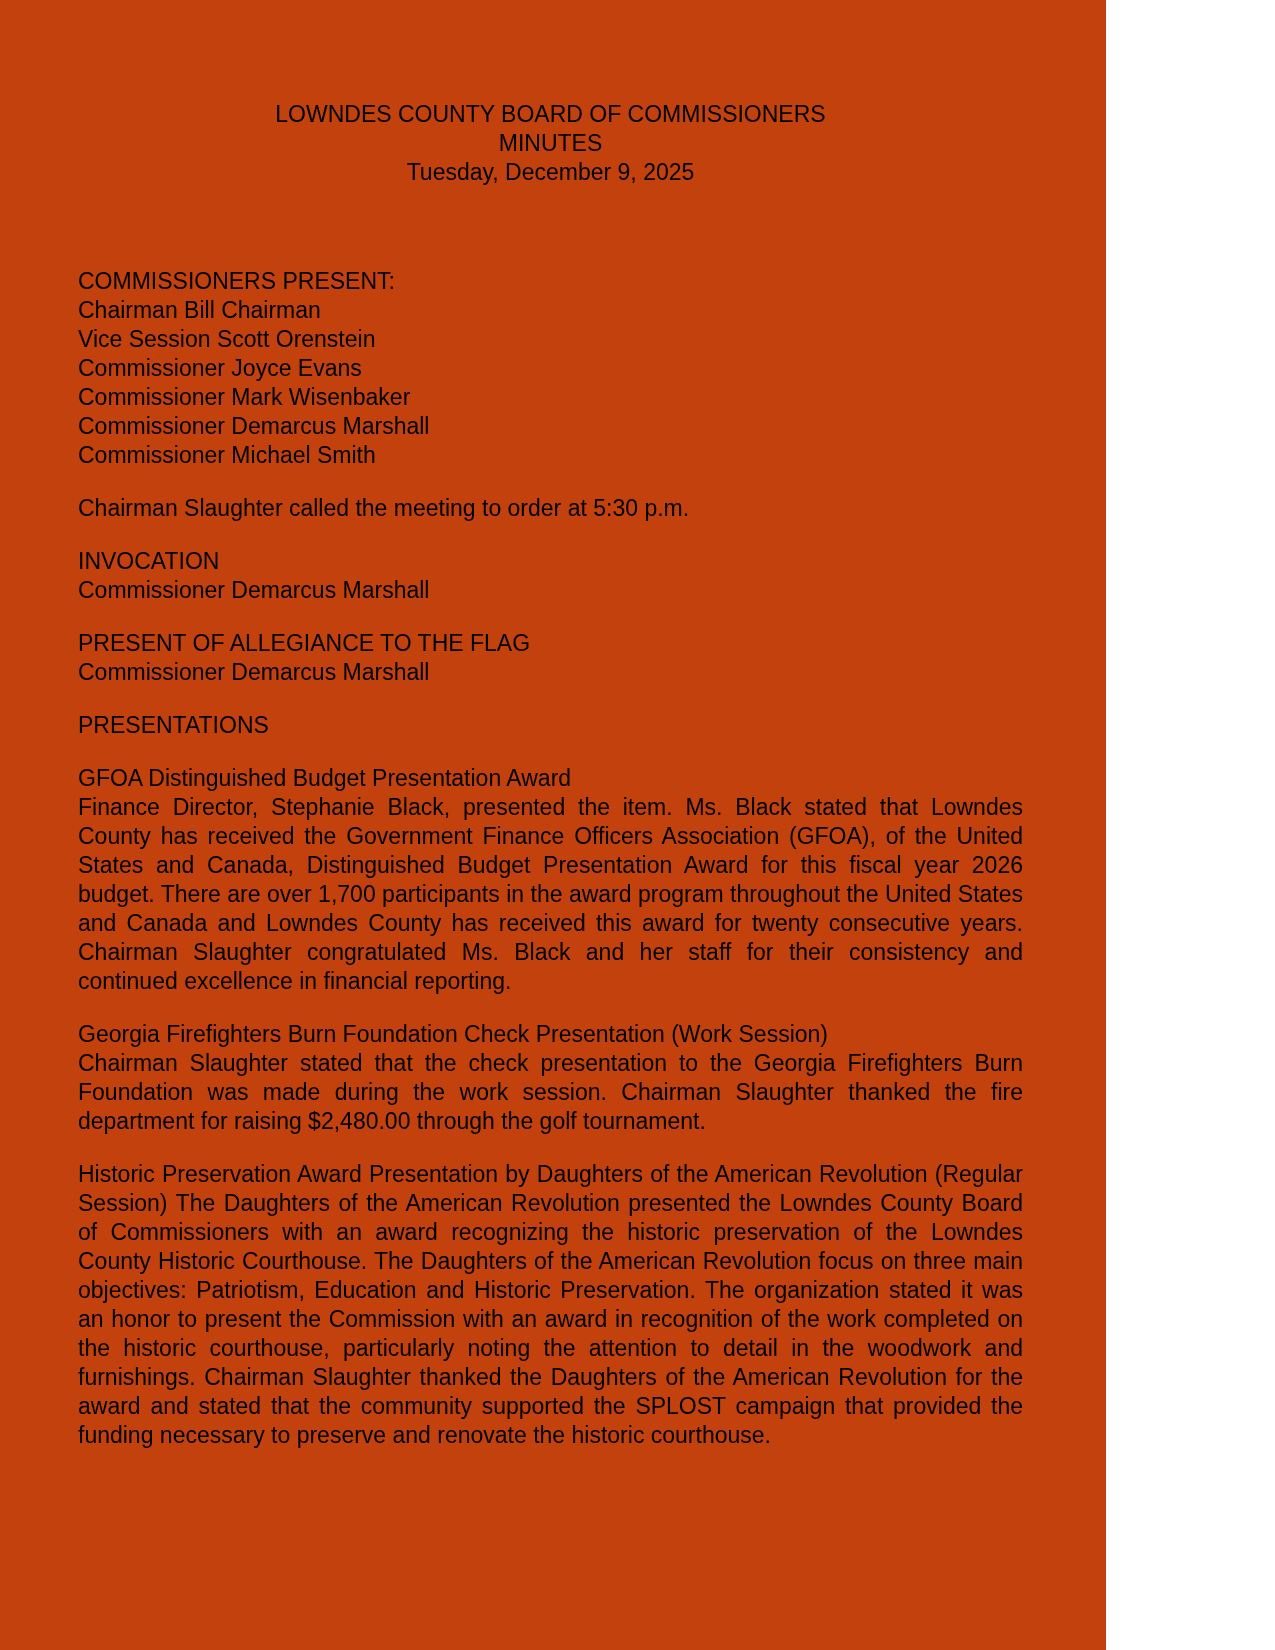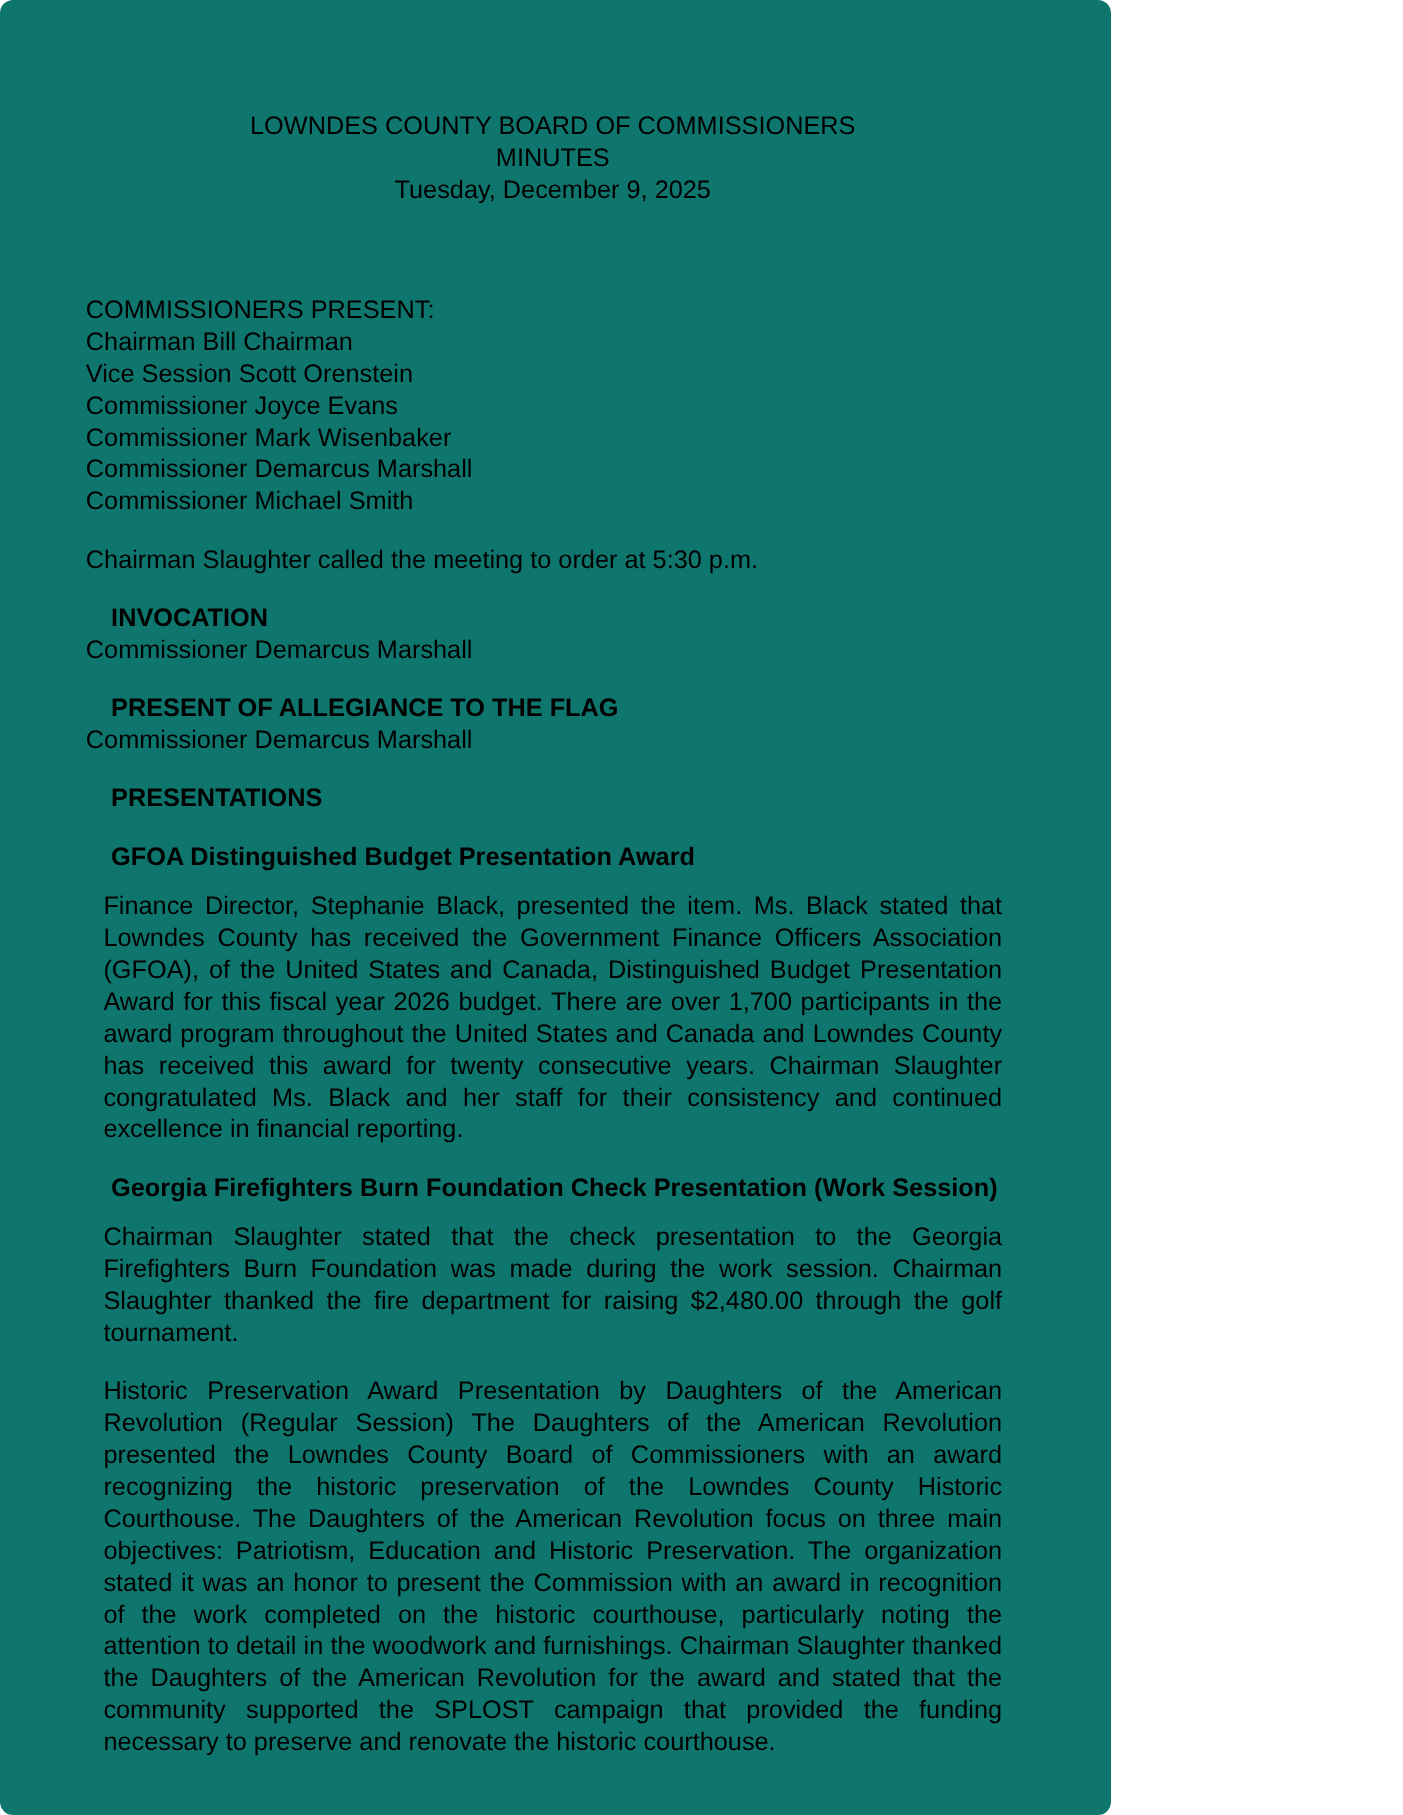--- a/index.html
+++ b/index.html
@@ -12,44 +12,42 @@
     height: 1650px;
     overflow: hidden;
     font-family: "Liberation Sans", "DejaVu Sans", sans-serif;
     font-size: 23px;
     line-height: 29px;
     color: #000000;
     -webkit-font-smoothing: antialiased;
   }
   .page {
     box-sizing: border-box;
-    width: 1010px;
+    width: 1106px;
     height: 1650px;
     padding: 100px 83px 0 78px;
-    background: #0f766e;
-    border-radius: 12px;
+    background: #c2410c;
   }
   .doc-header {
     text-align: center;
   }
   .doc-header div {
     white-space: nowrap;
   }
   .attendance {
     margin-top: 80px;
   }
   .block {
     margin-top: 24px;
   }
   .bold {
-    font-weight: bold;
-    margin-left: 23px;
+    font-weight: normal;
   }
   .para {
-    margin: 16px;
+    margin: 0;
     text-align: justify;
   }
   .run-in-title {
     font-weight: normal;
   }
 </style>
 </head>
 <body>
 
 <div class="page">

